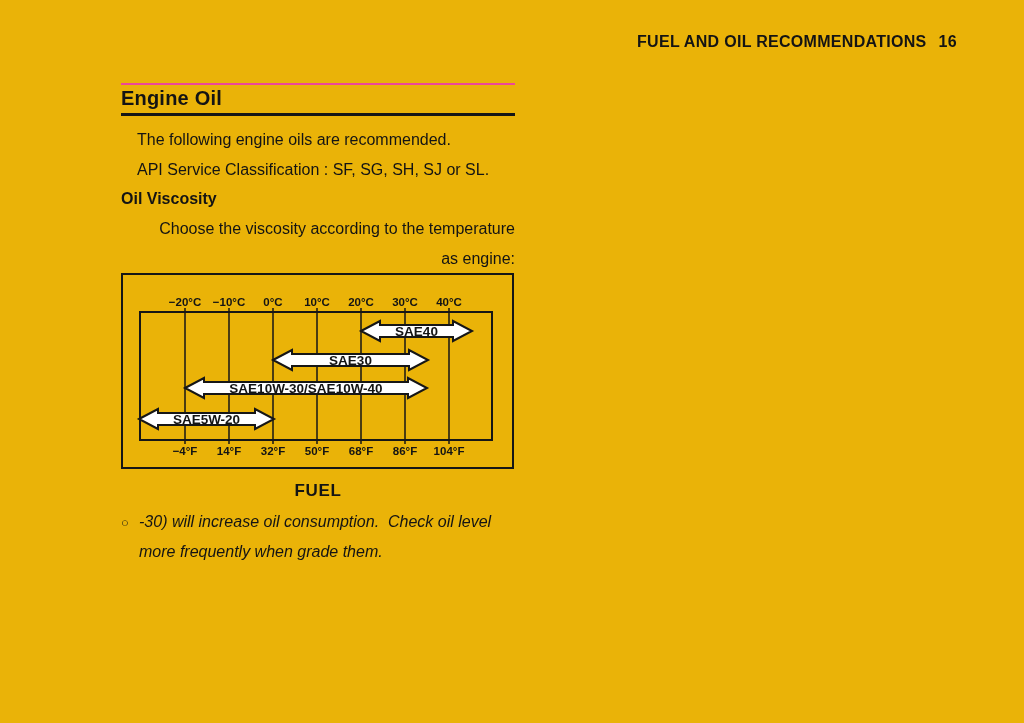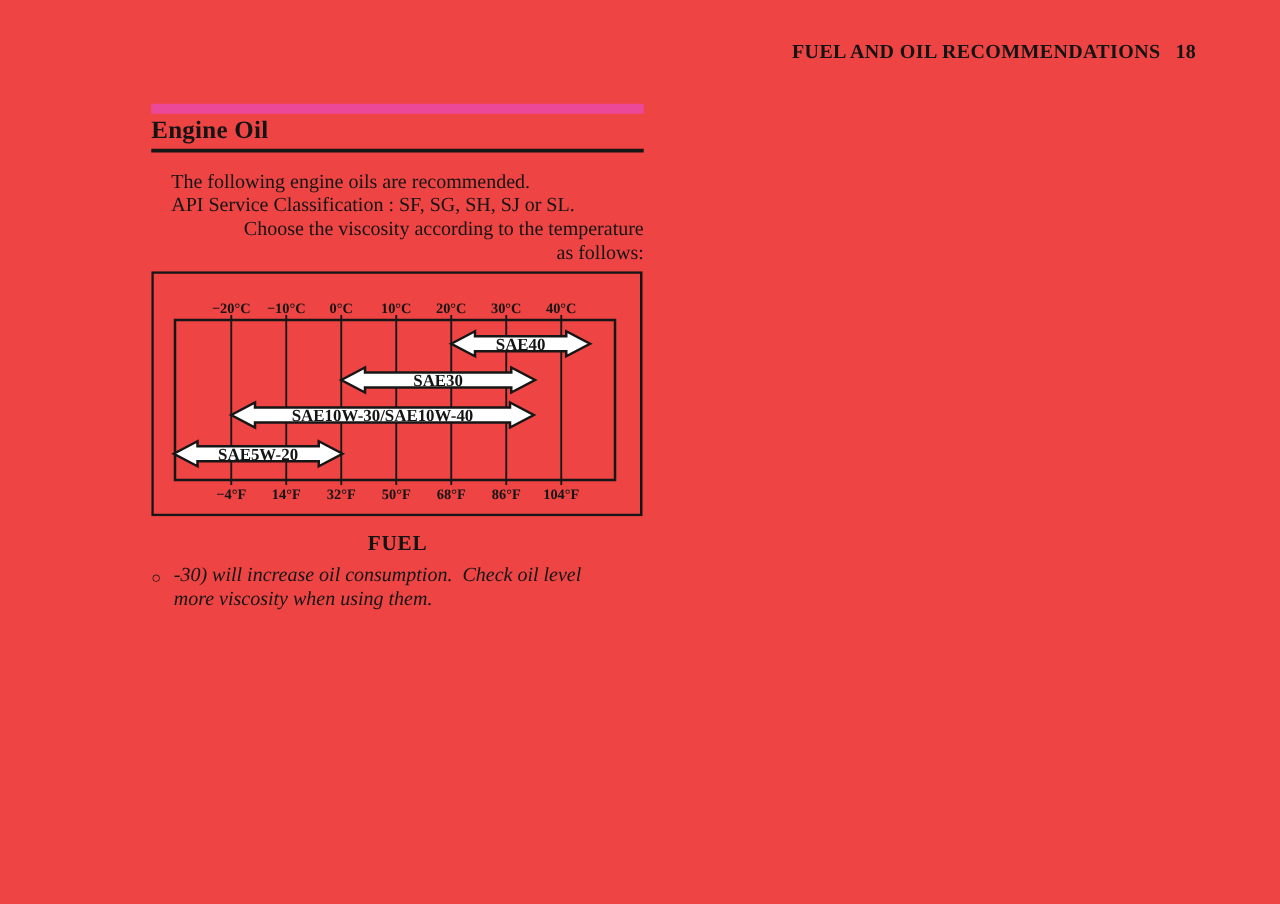--- a/index.html
+++ b/index.html
@@ -1,22 +1,22 @@
 <!DOCTYPE html>
 <html><head>
 <meta charset="utf-8">
 <style>
   html, body { margin: 0; padding: 0; background: #ffffff; }
   .page {
     position: relative;
     width: 1024px;
     height: 723px;
-    background: #ef4444;
+    background: #eab308;
     color: #141414;
-    font-family: Liberation Serif, serif;
+    font-family: Liberation Sans, sans-serif;
     overflow: hidden;
   }
   .page-header {
     position: absolute;
     top: 33px;
     right: 67px;
     display: flex;
     align-items: baseline;
     gap: 12px;
     font-weight: bold;
@@ -24,32 +24,32 @@
     letter-spacing: 0.3px;
     white-space: nowrap;
   }
   .column {
     position: absolute;
     left: 121px;
     top: 83px;
     width: 394px;
   }
   .section-heading {
-    border-top: 8px solid #ec4899;
+    border-top: 2px solid #ec4899;
     border-bottom: 3px solid #161616;
     padding: 2px 0 3px 0;
   }
   .section-heading .title {
     font-size: 20px;
     font-weight: bold;
     letter-spacing: 0.2px;
     line-height: 23px;
   }
   .para { margin-top: 14px; font-size: 16px; line-height: 19px; }
-  .line { white-space: pre; }
+  .line { white-space: pre; margin-top: 11px; }
   .indent { padding-left: 16px; }
   .subheading { margin-top: 10px; font-size: 16px; font-weight: bold; line-height: 19px; }
   .viscosity-body { font-size: 16px; line-height: 19px; text-align: right; }
   .chart-wrap { margin-top: 5px; }
   .chart-wrap svg { display: block; }
   .note-heading {
     margin-top: 12px;
     text-align: center;
     font-weight: bold;
     font-size: 17px;
@@ -77,37 +77,38 @@
   .axis-label { font-size: 11.5px; font-weight: bold; text-anchor: middle; fill: #141414; }
   .arrow-label { font-size: 13.5px; font-weight: bold; text-anchor: middle; fill: #141414; }
 </style>
 </head>
 <body>
 
 <div class="page">
 
   <div class="page-header">
     <span>FUEL AND OIL RECOMMENDATIONS</span>
-    <span>18</span>
+    <span>16</span>
   </div>
 
   <div class="column">
 
     <div class="section-heading">
       <div class="title">Engine Oil</div>
     </div>
 
     <div class="para">
       <div class="line indent">The following engine oils are recommended.</div>
       <div class="line indent">API Service Classification : SF, SG, SH, SJ or SL.</div>
     </div>
 
+    <div class="subheading">Oil Viscosity</div>
     <div class="viscosity-body">
       <div class="line indent">Choose the viscosity according to the temperature</div>
-      <div class="line">as follows:</div>
+      <div class="line">as engine:</div>
     </div>
 
     <div class="chart-wrap">
       <svg width="394" height="196" viewBox="0 0 394 196">
 
         <rect class="box" x="1" y="1" width="391" height="194" stroke-width="2"></rect>
 
         <g>
           <line class="grid" x1="64" y1="35" x2="64" y2="171"></line>
           <line class="grid" x1="108" y1="35" x2="108" y2="171"></line>
@@ -153,17 +154,17 @@
           <text class="arrow-label" x="185" y="120">SAE10W-30/SAE10W-40</text>
           <text class="arrow-label" x="85.5" y="151">SAE5W-20</text>
         </g>
       </svg>
     </div>
 
     <div class="note-heading">FUEL</div>
     <div class="note-body">
       <span class="note-bullet">○</span>
       <div class="line">-30) will increase oil consumption.  Check oil level</div>
-      <div class="line">more viscosity when using them.</div>
+      <div class="line">more frequently when grade them.</div>
     </div>
 
   </div>
 </div>
 
 </body></html>

